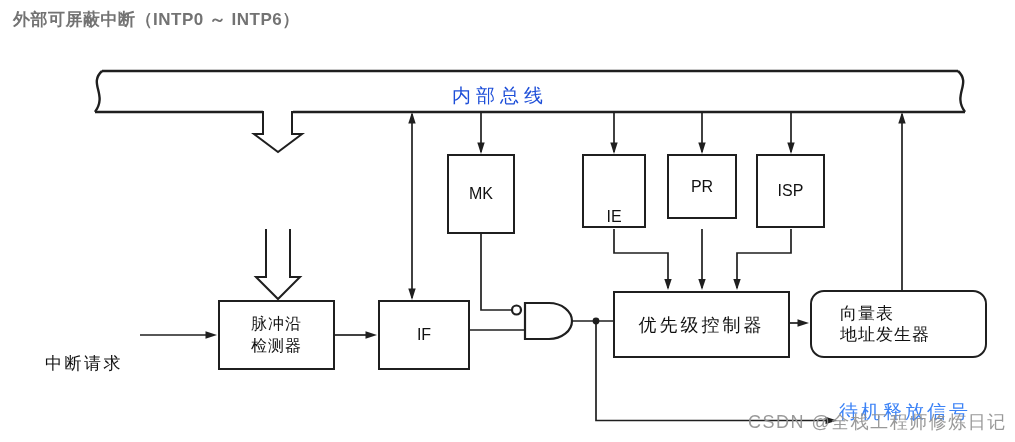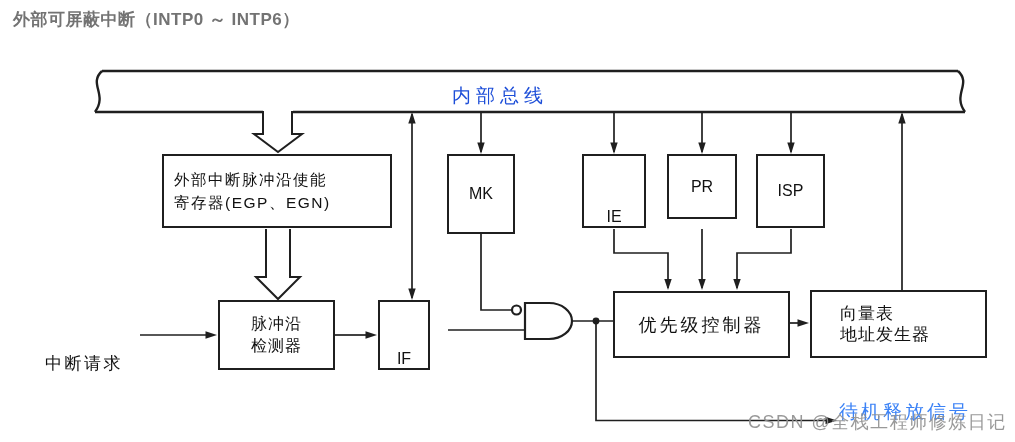--- a/index.html
+++ b/index.html
@@ -20,24 +20,24 @@
     align-items:center;justify-content:center;text-align:center;
   }
   .box .ln{display:block;}
   .box-egp{left:162px;top:154px;width:230px;height:74px;align-items:flex-start;text-align:left;
     padding-left:10px;font-size:15.5px;letter-spacing:1.5px;line-height:23px;}
   .box-mk {left:447px;top:154px;width:68px;height:80px;font-size:16px;}
   .box-ie {left:582px;top:154px;width:64px;height:74px;font-size:16px;justify-content:flex-end;}
   .box-pr {left:667px;top:154px;width:70px;height:65px;font-size:16px;}
   .box-isp{left:756px;top:154px;width:69px;height:74px;font-size:16px;}
   .box-pulse{left:218px;top:300px;width:117px;height:70px;font-size:16px;letter-spacing:1px;line-height:22px;}
-  .box-if {left:378px;top:300px;width:52px;height:70px;font-size:16px;justify-content:flex-end;}
+  .box-if {left:378px;top:300px;width:92px;height:70px;font-size:16px;}
   .box-priority{left:613px;top:291px;width:177px;height:67px;font-size:18px;letter-spacing:3px;}
   .box-vector{left:810px;top:290px;width:177px;height:68px;align-items:flex-start;text-align:left;
-    padding-left:28px;font-size:17px;letter-spacing:1px;line-height:21px;}
+    padding-left:28px;font-size:17px;letter-spacing:1px;line-height:21px;border-radius:14px;}
   svg .wire{stroke:#1f1f1f;stroke-width:1.7;fill:none;}
   svg .thick{stroke:#1f1f1f;stroke-width:2.4;fill:none;}
   svg .hollow{stroke:#1f1f1f;stroke-width:2;fill:#ffffff;stroke-linejoin:miter;}
   svg .head{fill:#1f1f1f;stroke:none;}
   svg .gate{stroke:#1f1f1f;stroke-width:2.2;fill:#ffffff;}
 </style>
 </head>
 <body>
 
 <div class="stage">
@@ -130,24 +130,20 @@
       <polygon class="head" points="902,112 898.3,123.5 905.7,123.5"></polygon>
     </g>
   </svg>
 
   <div class="lbl title">外部可屏蔽中断（INTP0 ～ INTP6）</div>
   <div class="lbl bus-label">内部总线</div>
   <div class="lbl req-label">中断请求</div>
   <div class="lbl standby-label">待机释放信号</div>
   <div class="lbl watermark">CSDN @全栈工程师修炼日记</div>
 
-  <div class="box box-egp">
-    <span class="ln">外部中断脉冲沿使能</span>
-    <span class="ln">寄存器(EGP、EGN)</span>
-  </div>
 
   <div class="box box-mk">
     <span>MK</span>
   </div>
   <div class="box box-ie">
     <span>IE</span>
   </div>
   <div class="box box-pr">
     <span>PR</span>
   </div>

